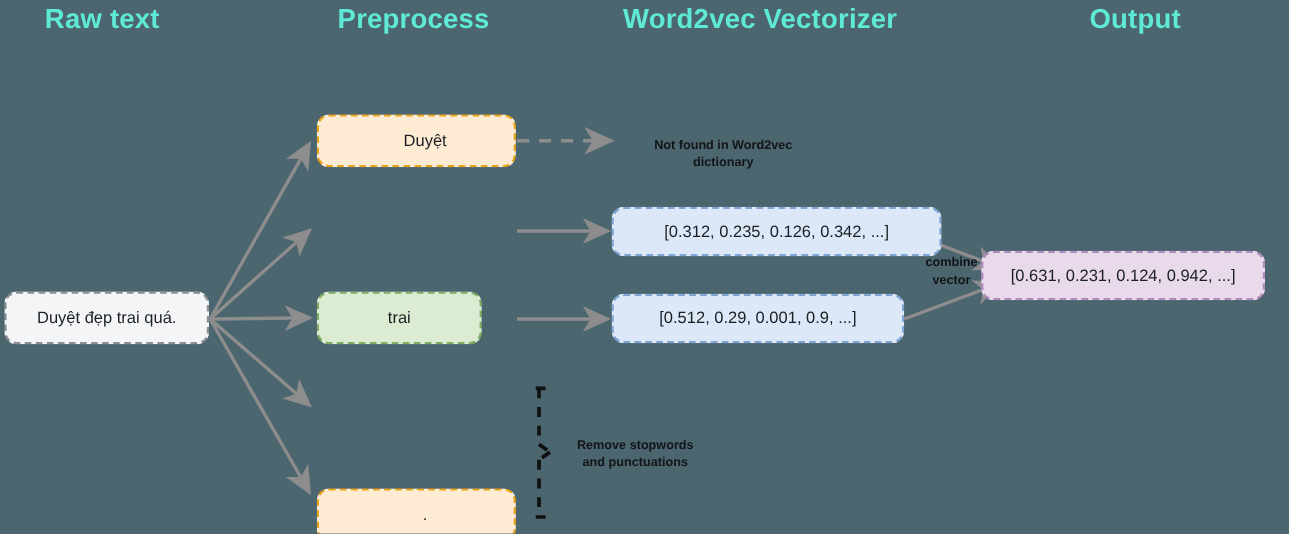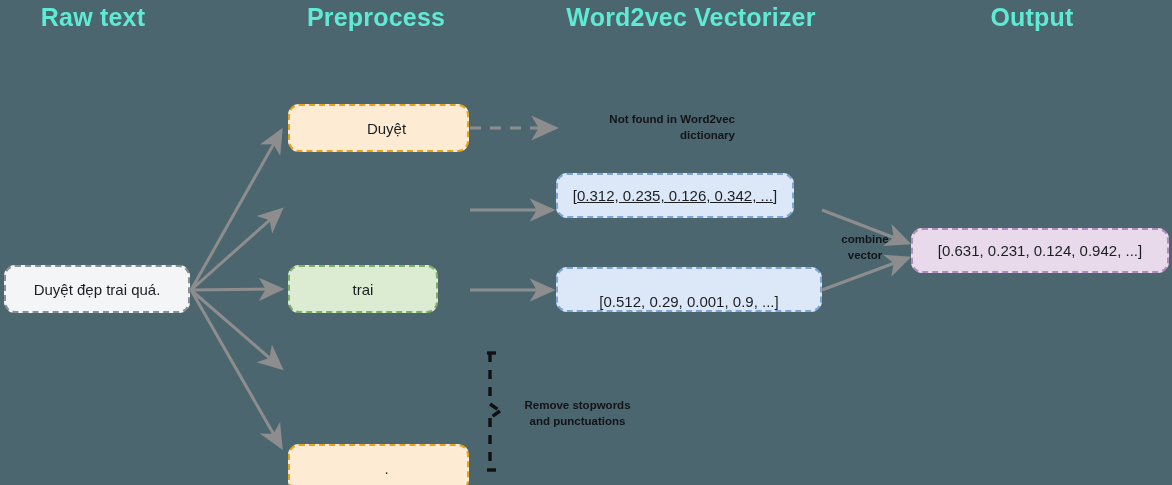--- a/index.html
+++ b/index.html
@@ -127,33 +127,33 @@
 
   <div class="node token-green" style="left:288px;top:265px;width:150px;height:48px;align-items:center;">
     <span>trai</span>
   </div>
 
 
   <div class="node token-orange" style="left:288px;top:444px;width:181px;height:48px;">
     <span>.</span>
   </div>
 
-  <div class="node vector" style="left:556px;top:173px;width:238px;height:45px;text-decoration:underline;">
+  <div class="node vector" style="left:556px;top:188px;width:300px;height:45px;">
     <span>[0.312, 0.235, 0.126, 0.342, ...]</span>
   </div>
 
-  <div class="node vector" style="left:556px;top:267px;width:266px;height:45px;align-items:flex-end;">
+  <div class="node vector" style="left:556px;top:267px;width:266px;height:45px;">
     <span>[0.512, 0.29, 0.001, 0.9, ...]</span>
   </div>
 
-  <div class="node output" style="left:911px;top:228px;width:258px;height:45px;">
+  <div class="node output" style="left:892px;top:228px;width:258px;height:45px;">
     <span>[0.631, 0.231, 0.124, 0.942, ...]</span>
   </div>
 
-  <div class="note" style="left:580px;top:112px;width:155px;text-align:right;">Not found in Word2vec
+  <div class="note" style="left:580px;top:125px;width:155px;">Not found in Word2vec
 dictionary</div>
 
   <div class="note" style="left:510px;top:398px;width:135px;">Remove stopwords
 and punctuations</div>
 
   <div class="note" style="left:833px;top:232px;width:64px;">combine
 vector</div>
 
 </div>
 

